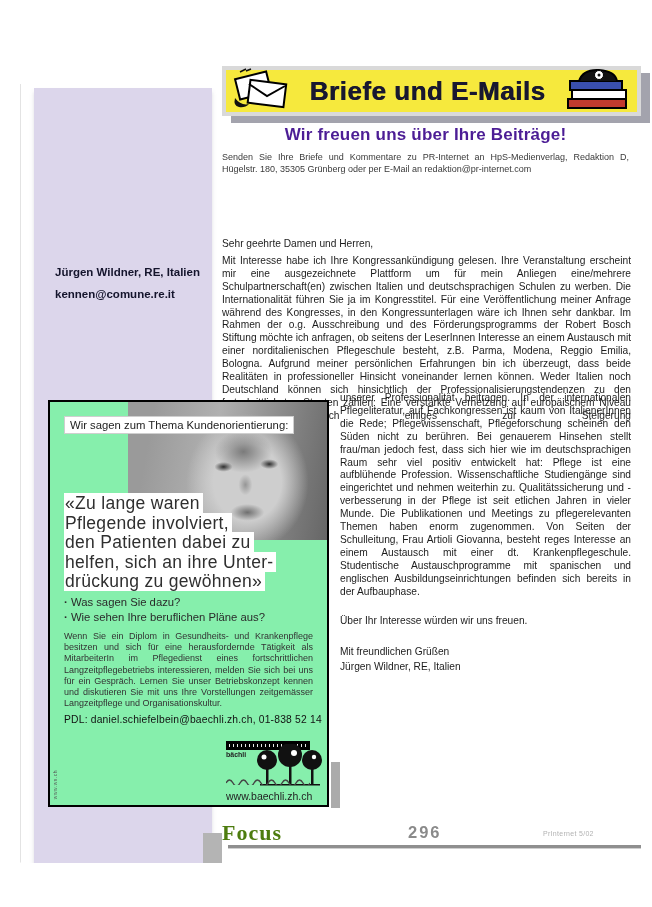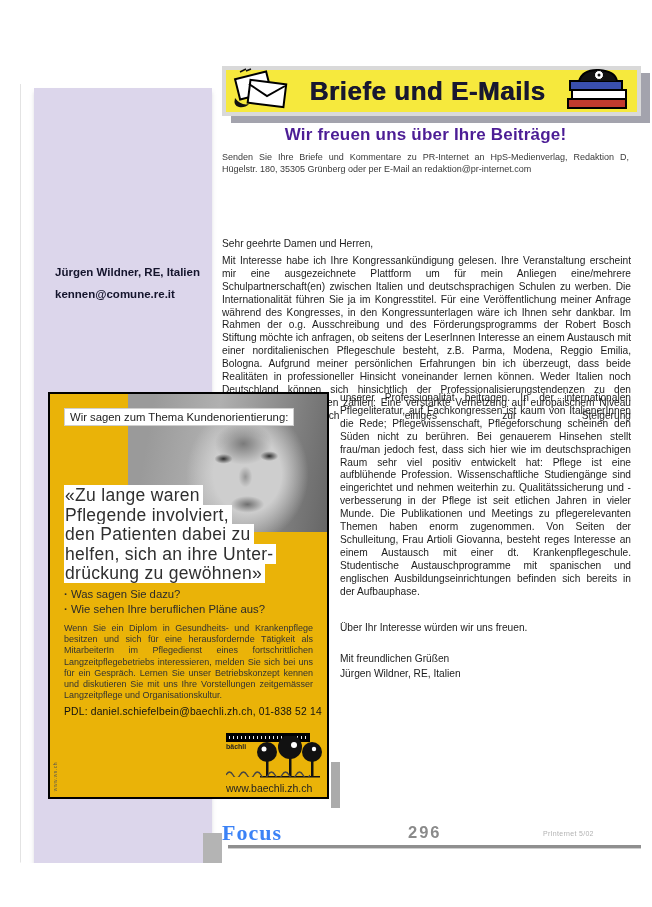--- a/index.html
+++ b/index.html
@@ -32,26 +32,26 @@
   #author-margin{left:55px;top:266px;width:170px;font-size:11.5px;font-weight:bold;color:#14142c;}
   #author-margin .line{margin-bottom:10px;}
 
   
   .letter{font-size:10.2px;line-height:12.9px;text-align:justify;color:#1c1c1c;}
   #letter-a{left:222px;top:201px;width:409px;margin-top:37px;}
   #letter-a .salutation{margin:0 0 4px 0;}
   #letter-a .body1{margin:0;text-align-last:justify;}
   #letter-b{left:340px;top:392px;width:291px;}
   #letter-b p{margin:0;}
-  #letter-b .closing{margin-top:23px;}
+  #letter-b .closing{margin-top:16px;}
   #letter-b .regards{margin-top:19px;}
   #letter-b .signature{margin-top:2px;}
 
   
-  #ad-box{left:48px;top:392px;width:277px;height:403px;background:#eab308;border:2px solid #000;}
+  #ad-box{left:48px;top:400px;width:277px;height:403px;background:#86efac;border:2px solid #000;}
   #ad-shadow{left:331px;top:762px;width:9px;height:46px;background:#ababab;}
   #ad-photo{position:absolute;top:0;right:0;width:199px;height:138px;
     background:
       radial-gradient(ellipse 46px 34px at 58% 36%, rgba(40,40,40,.5), rgba(40,40,40,0) 62%),
       radial-gradient(ellipse 13px 7px at 48% 47%, #2e2e2e, rgba(46,46,46,0) 70%),
       radial-gradient(ellipse 13px 7px at 71% 45%, #2e2e2e, rgba(46,46,46,0) 70%),
       radial-gradient(ellipse 10px 15px at 59% 60%, #969696, rgba(150,150,150,0) 70%),
       radial-gradient(ellipse 24px 12px at 60% 80%, #6f6f6f, rgba(111,111,111,0) 70%),
       radial-gradient(ellipse 85px 95px at 60% 58%, #cecece 40%, rgba(206,206,206,0) 72%),
       linear-gradient(100deg,#9a9a9a 12%,#b0b0b0 42%,#7e7e7e 80%,#666 100%);}
@@ -71,21 +71,21 @@
     background-size:78px 3px;background-position:3px 3px;background-repeat:no-repeat;}
   #logo-wordmark{position:absolute;left:0;top:13px;font-size:7px;font-weight:bold;color:#222;}
   #trees{position:absolute;right:0;top:6px;}
   #scallop{position:absolute;left:0;bottom:13px;}
   #ad-website{position:absolute;left:0;bottom:0;font-size:10.5px;color:#222;}
   #ad-vcredit{position:absolute;left:2px;bottom:6px;font-size:5px;color:#555;
               writing-mode:vertical-rl;transform:rotate(180deg);letter-spacing:.5px;}
 
   
   #footer-section{left:222px;top:820px;font-family:"Liberation Serif",serif;font-weight:bold;
-                  font-size:22px;color:#3b82f6;letter-spacing:1px;}
+                  font-size:22px;color:#4d7c0f;letter-spacing:1px;}
   #footer-page{left:408px;top:823px;font-size:16.5px;font-weight:bold;color:#8a8a8a;letter-spacing:2px;}
   #footer-issue{left:543px;top:830px;font-size:7px;color:#b2b2b2;letter-spacing:.3px;}
   #footer-rule{left:228px;top:845px;width:413px;height:3px;background:#8f8f8f;border-bottom:1px solid #cfcfcf;}
 </style>
 </head>
 <body>
 
 <div id="page">
 
   <div class="abs" id="page-edge"></div>

